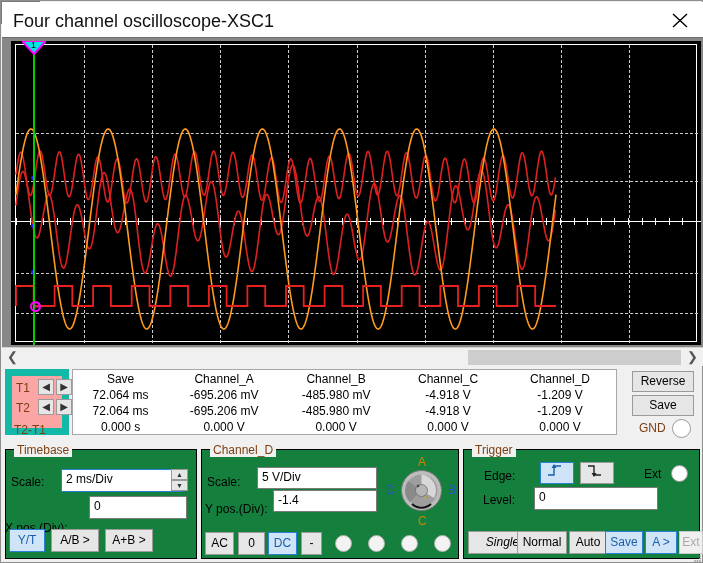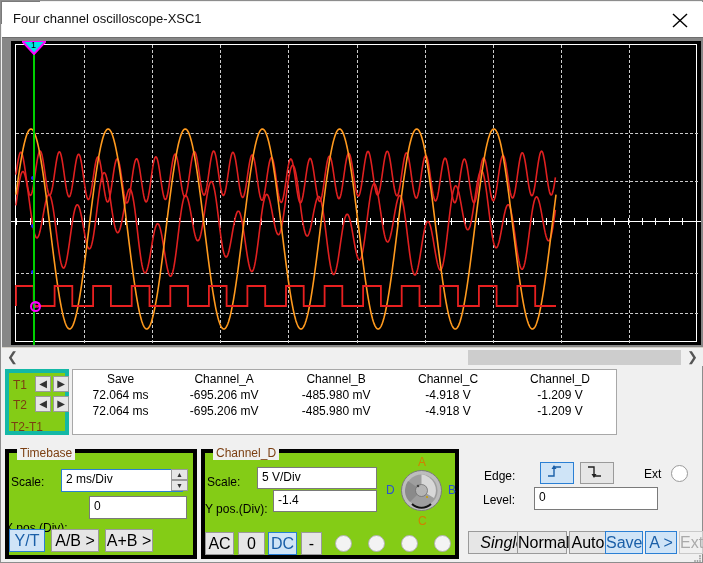--- a/index.html
+++ b/index.html
@@ -6,21 +6,21 @@
   body{width:703px;height:563px;overflow:hidden;
        font-family:"Liberation Sans",sans-serif;font-size:12px;color:#000;}
 
   
   #window{position:absolute;left:0;top:0;width:703px;height:563px;
           background:#f0f0f0;box-sizing:border-box;border:1px solid #8d8d8d;}
 
   
   #titlebar{position:absolute;left:1px;top:1px;width:701px;height:35px;
             background:#ffffff;box-sizing:border-box;}
-  #title-text{position:absolute;left:11px;top:9px;font-size:13px;color:#111;
+  #title-text{position:absolute;left:11px;top:9px;font-size:18px;color:#111;
               white-space:nowrap;font-family:"Liberation Sans",sans-serif;}
   #close-btn{position:absolute;left:655px;top:0px;width:46px;height:35px;
              cursor:pointer;}
   #close-btn svg{position:absolute;left:15px;top:11px;}
 
   
   #scope-outer{position:absolute;left:1px;top:36px;width:701px;height:310px;
                background:#878787;box-sizing:border-box;
                border-top:1px solid #6e6e6e;}
   #scope-screen{position:absolute;left:9px;top:3px;width:690px;height:304px;
@@ -50,21 +50,21 @@
   .sb-arrow{position:absolute;top:0;width:17px;height:18px;cursor:pointer;
             color:#555;font-size:13px;text-align:center;line-height:18px;}
   #sb-left{left:2px;}
   #sb-right{left:682px;}
   #sb-thumb{position:absolute;left:466px;top:2px;width:213px;height:15px;
             background:#cdcdcd;cursor:pointer;}
 
   
   #meas-row{position:absolute;left:1px;top:366px;width:701px;height:72px;}
   #cursor-panel{position:absolute;left:3px;top:2px;width:64px;height:66px;
-                background:#84cc16;box-sizing:border-box;border:4px solid #14b8a6;}
+                background:#fca5a5;box-sizing:border-box;border:7px solid #14b8a6;}
   .cur-lab{position:absolute;color:#7b3f12;font-size:12px;
            font-family:"Liberation Sans",sans-serif;}
   #cl-t1{left:4px;top:5px;}
   #cl-t2{left:4px;top:25px;}
   #cl-t21{left:2px;top:47px;}
   .arrow-btn{position:absolute;width:16px;height:16px;background:#e6e6e6;
              border:1px solid #9a9a9a;box-sizing:border-box;cursor:pointer;
              text-align:center;line-height:14px;font-size:10px;color:#333;}
   #t1-left{left:26px;top:3px;} #t1-right{left:44px;top:3px;}
   #t2-left{left:26px;top:23px;} #t2-right{left:44px;top:23px;}
@@ -79,40 +79,40 @@
   #rs-panel{position:absolute;left:622px;top:0px;width:79px;height:72px;}
   .rs-btn{position:absolute;left:8px;width:62px;height:21px;background:#e6e6e6;
           border:1px solid #9a9a9a;box-sizing:border-box;cursor:pointer;
           text-align:center;line-height:19px;font-size:12px;}
   #btn-reverse{top:4px;} #btn-save{top:28px;}
   #gnd-label{position:absolute;left:15px;top:54px;font-size:12px;color:#7b3f12;}
   #gnd-radio{position:absolute;left:48px;top:52px;width:17px;height:17px;
              border:1px solid #9a9a9a;border-radius:50%;background:#fff;cursor:pointer;}
 
   
-  .group{position:absolute;box-sizing:border-box;border:4px solid #000000;
-         background:#84cc16;}
+  .group{position:absolute;box-sizing:border-box;border:1px solid #000000;
+         background:#15803d;}
   .group-title{position:absolute;top:-7px;left:8px;background:#f0f0f0;
                padding:0 3px;font-size:12px;color:#7b3f12;}
   #g-timebase{left:4px;top:448px;width:192px;height:110px;}
   #g-channel{left:200px;top:448px;width:258px;height:110px;}
   #g-trigger{left:462px;top:448px;width:237px;height:110px;}
 
   .lab{position:absolute;font-size:12px;color:#000;}
   .txtfield{position:absolute;box-sizing:border-box;background:#ffffff;
             border:1px solid #7a7a7a;font-size:12px;padding:2px 4px;
             font-family:"Liberation Sans",sans-serif;color:#000;}
   .txtfield.focus{border:1px solid #2a7fd4;}
   .spin{position:absolute;width:17px;height:22px;}
   .spin div{position:absolute;left:0;width:17px;height:11px;background:#e6e6e6;
             border:1px solid #9a9a9a;box-sizing:border-box;cursor:pointer;
             font-size:7px;text-align:center;line-height:9px;color:#333;}
   .sm-btn{position:absolute;height:23px;background:#e6e6e6;border:1px solid #9a9a9a;
           box-sizing:border-box;cursor:pointer;text-align:center;line-height:21px;
-          font-size:16px;color:#000;}
+          font-size:12px;color:#000;}
   .sm-btn.sel{background:#cfe4f7;border:1px solid #2a7fd4;color:#1a5fa8;}
   .sm-btn.dis{color:#aaaaaa;border:1px solid #c9c9c9;background:#f0f0f0;}
   .radio{position:absolute;width:17px;height:17px;border:1px solid #b0b0b0;
          border-radius:50%;background:#f3f3f3;cursor:pointer;box-sizing:border-box;}
   .radio.empty{background:#ffffff;border:1px solid #9a9a9a;}
 
   
   #tb-scale-lab{left:10px;top:474px;}
   #tb-scale-field{left:60px;top:468px;width:122px;height:23px;}
   #tb-spin{left:170px;top:468px;}
@@ -315,24 +315,37 @@
               <td>-4.918 V</td>
               <td>-1.209 V</td>
             </tr>
             <tr>
               <td>72.064 ms</td>
               <td>-695.206 mV</td>
               <td>-485.980 mV</td>
               <td>-4.918 V</td>
               <td>-1.209 V</td>
             </tr>
+            <tr>
+              <td>0.000 s</td>
+              <td>0.000 V</td>
+              <td>0.000 V</td>
+              <td>0.000 V</td>
+              <td>0.000 V</td>
+            </tr>
           </tbody>
       </table>
     </div>
 
+    <div id="rs-panel">
+      <div class="rs-btn" id="btn-reverse">Reverse</div>
+      <div class="rs-btn" id="btn-save">Save</div>
+      <div id="gnd-label">GND</div>
+      <div id="gnd-radio"></div>
+    </div>
   </div>
 
   <div class="group" id="g-timebase">
     <span class="group-title">Timebase</span>
   </div>
   <div class="lab" id="tb-scale-lab">Scale:</div>
   <div class="txtfield focus" id="tb-scale-field">2 ms/Div</div>
   <div class="spin" id="tb-spin">
     <div style="top:0">▲</div>
     <div style="top:11px">▼</div>
@@ -366,20 +379,23 @@
   <div class="knob-lab" id="kl-d">D</div>
   <div class="sm-btn" id="btn-ac">AC</div>
   <div class="sm-btn" id="btn-zero">0</div>
   <div class="sm-btn sel" id="btn-dc">DC</div>
   <div class="sm-btn" id="btn-dash">-</div>
   <div class="radio" id="rad1"></div>
   <div class="radio" id="rad2"></div>
   <div class="radio" id="rad3"></div>
   <div class="radio" id="rad4"></div>
 
+  <div class="group" id="g-trigger">
+    <span class="group-title">Trigger</span>
+  </div>
   <div class="lab" id="tg-edge-lab">Edge:</div>
   <div class="sm-btn sel" id="btn-rise">
     <svg width="22" height="15" viewBox="0 0 22 15">
       <path d="M2 12 L8 12 L8 3 L15 3" fill="none" stroke="#1a5fa8" stroke-width="1.4"></path>
       <path d="M8 1 L5.5 5 L10.5 5 Z" fill="#1a5fa8"></path>
     </svg>
   </div>
   <div class="sm-btn" id="btn-fall">
     <svg width="22" height="15" viewBox="0 0 22 15">
       <path d="M2 3 L8 3 L8 12 L15 12" fill="none" stroke="#222" stroke-width="1.4"></path>

